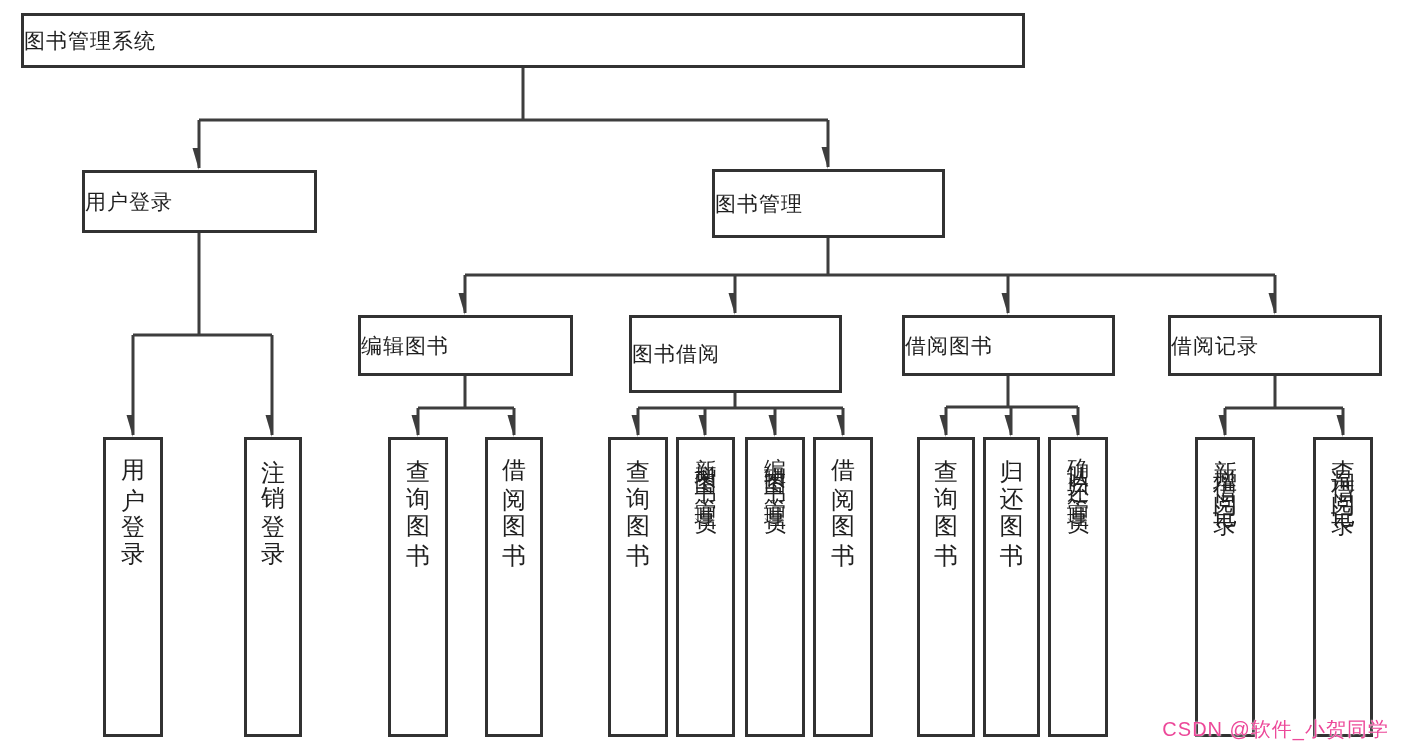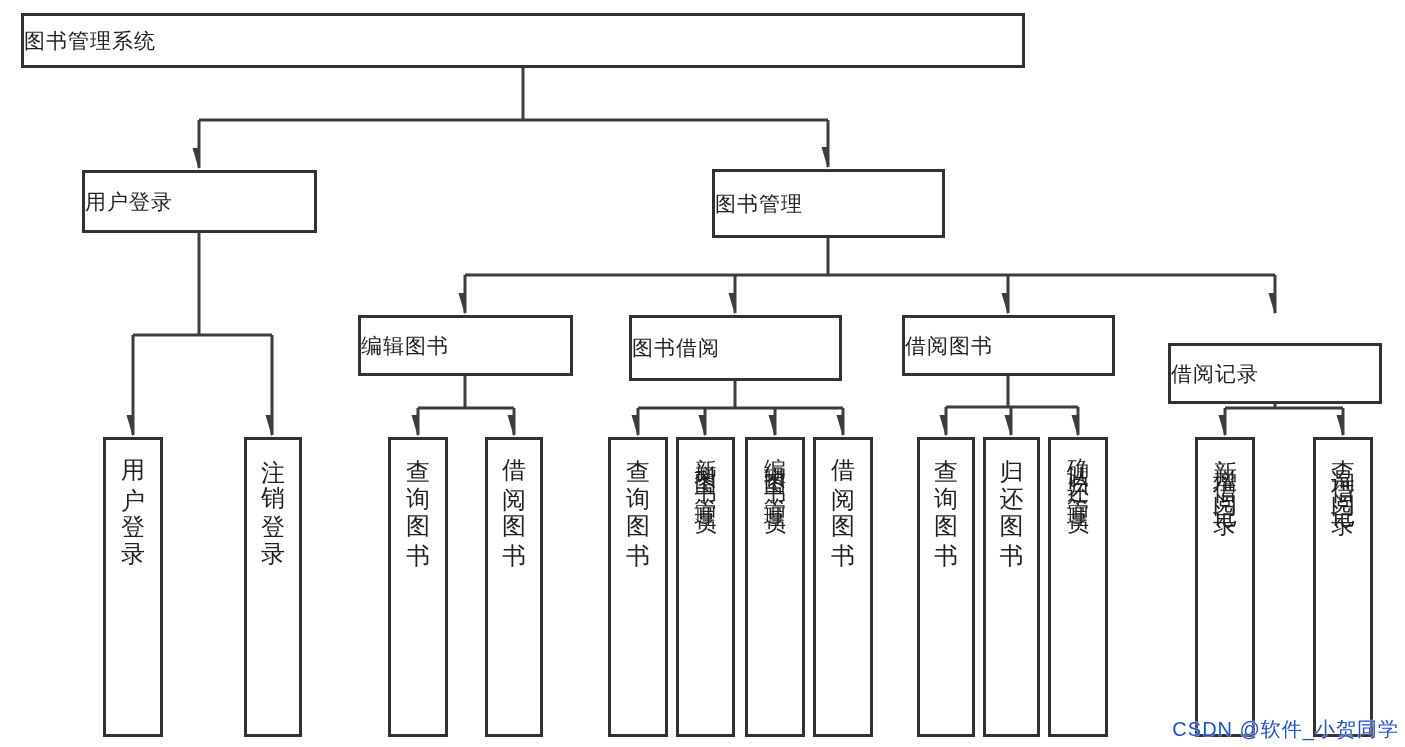--- a/index.html
+++ b/index.html
@@ -16,22 +16,22 @@
   }
   .h-node { font-size:21px; letter-spacing:1px; }
   .v-node { writing-mode:vertical-rl; text-orientation:mixed; }
   .v4 { font-size:24px; letter-spacing:28px; }
   .v4 .label { margin-bottom:-28px; }
   .v6 { font-size:24px; letter-spacing:11px; }
   .v6 .label { margin-bottom:-11px; }
   .v9 { font-size:22px; letter-spacing:8px; }
   .v9 .label { margin-bottom:-8px; }
   .watermark {
-    position:absolute; right:6px; bottom:4px; font-size:20px; letter-spacing:1px;
-    color:#1d4ed8; text-shadow:0 0 2px #ffffff, 0 0 1px #ffffff; white-space:nowrap;
+    position:absolute; right:16px; bottom:4px; font-size:20px; letter-spacing:1px;
+    color:#ec4899; text-shadow:0 0 2px #ffffff, 0 0 1px #ffffff; white-space:nowrap;
   }
 </style>
 </head>
 <body>
 
 <div class="stage">
 
   <svg class="connectors" viewBox="0 0 1405 747" xmlns="http://www.w3.org/2000/svg">
     <defs>
       <marker id="arrow" markerUnits="userSpaceOnUse" markerWidth="26" markerHeight="18" refX="20" refY="0" orient="auto">
@@ -82,27 +82,27 @@
   <div class="node h-node" style="left:82px; top:170px; width:235px; height:63px;">
     <span class="label">用户登录</span>
   </div>
   <div class="node h-node" style="left:712px; top:169px; width:233px; height:69px;">
     <span class="label">图书管理</span>
   </div>
 
   <div class="node h-node" style="left:358px; top:315px; width:215px; height:61px;">
     <span class="label">编辑图书</span>
   </div>
-  <div class="node h-node" style="left:629px; top:315px; width:213px; height:66px;">
+  <div class="node h-node" style="left:629px; top:315px; width:213px; height:78px;">
     <span class="label">图书借阅</span>
   </div>
   <div class="node h-node" style="left:902px; top:315px; width:213px; height:61px;">
     <span class="label">借阅图书</span>
   </div>
-  <div class="node h-node" style="left:1168px; top:315px; width:214px; height:61px;margin-top:28px;">
+  <div class="node h-node" style="left:1168px; top:315px; width:214px; height:61px;">
     <span class="label">借阅记录</span>
   </div>
 
   <div class="node v-node v4" style="left:103px; top:437px; width:60px; height:300px;">
     <span class="label">用户登录</span>
   </div>
   <div class="node v-node v4" style="left:244px; top:437px; width:58px; height:300px;">
     <span class="label">注销登录</span>
   </div>
 

